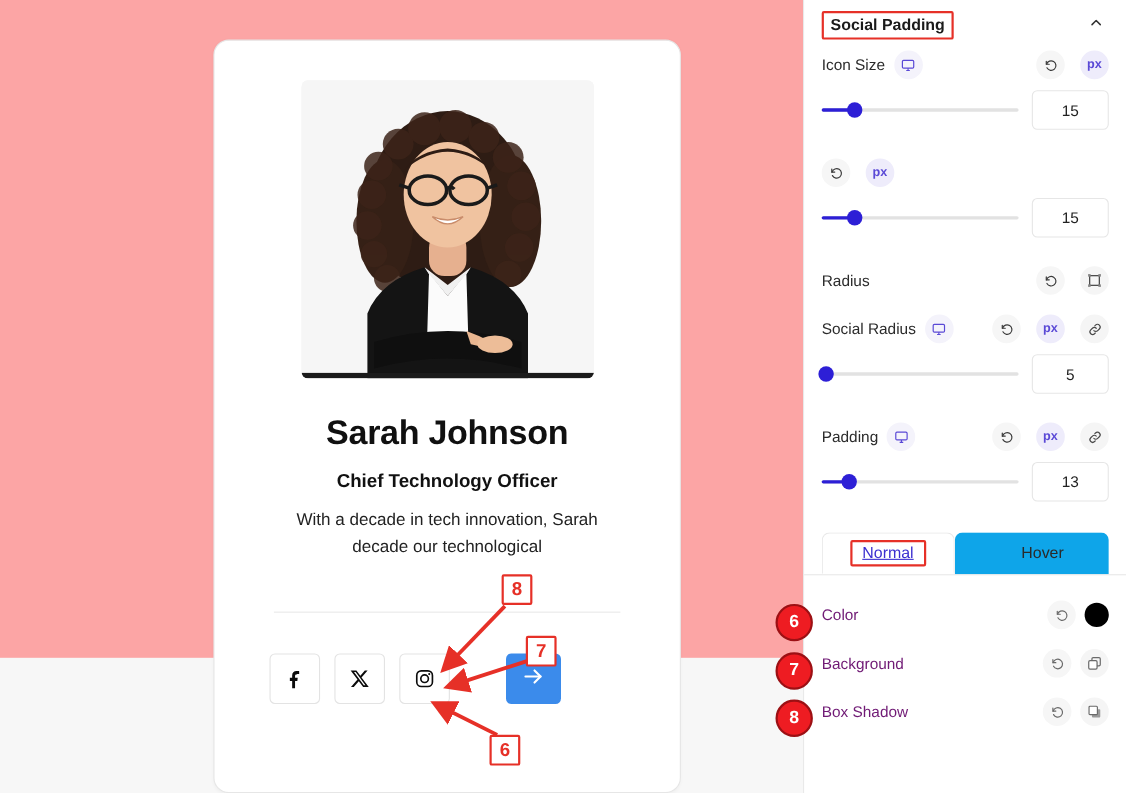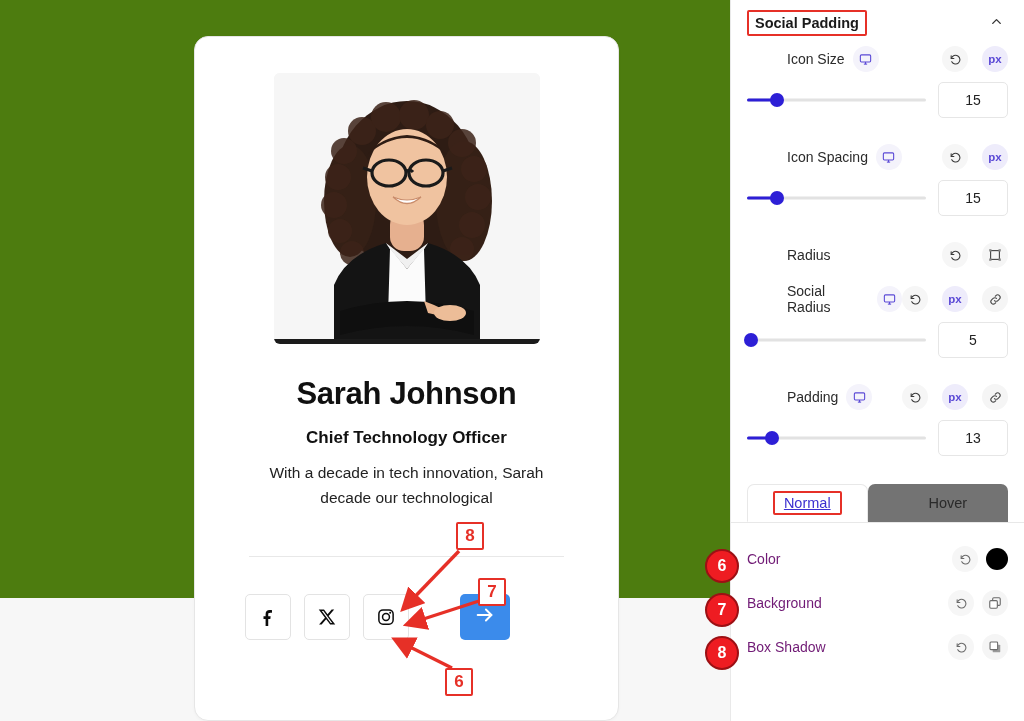--- a/index.html
+++ b/index.html
@@ -9,21 +9,21 @@
     font-family: "Liberation Sans", sans-serif;
     overflow: hidden;
     background: #f7f7f7;
   }
   #root { position: relative; width: 1024px; height: 721px; }
 
   
   .preview-area {
     position: absolute; left: 0; top: 0;
     width: 730px; height: 598px;
-    background: #4d7c0f;
+    background: #fca5a5;
   }
   .profile-card {
     position: absolute;
     left: 194px; top: 36px;
     width: 425px; height: 685px;
     background: #ffffff;
     border: 1px solid #e6e6e6;
     border-radius: 14px;
     box-shadow: 0 1px 3px rgba(0,0,0,0.03);
     padding: 36px 30px 0 30px;
@@ -115,21 +115,20 @@
   .chevron-btn {
     width: 24px; height: 24px;
     display: flex; align-items: center; justify-content: center;
     cursor: pointer;
   }
 
   .ctrl-group { padding: 0 16px; }
   .ctrl-head {
     display: flex; justify-content: space-between;
     height: 34px;
-    margin-left: 40px;
   }
   .ctrl-label-wrap { display: flex; align-items: center; gap: 8px; }
   .ctrl-label { font-size: 14px; color: #2b2b2b; }
   .ctrl-actions { display: flex; align-items: center; gap: 14px; }
 
   .icon-chip {
     width: 26px; height: 26px; border-radius: 50%;
     display: flex; align-items: center; justify-content: center;
     background: #f4f3fb; cursor: pointer;
   }
@@ -195,21 +194,21 @@
   }
   .tab.active {
     background: #ffffff;
     color: #3b2fd0;
     border: 1px solid #e8e8e8;
     border-bottom: 1px solid #ffffff;
     margin-bottom: -1px;
     position: relative; z-index: 2;
   }
   .tab.inactive {
-    background: #737373;
+    background: #0ea5e9;
     color: #2a2a2a;
     border: 1px solid transparent;
     padding-left: 20px;
   }
   .tab-hl {
     border: 2px solid #e63027;
     padding: 1px 9px;
     border-radius: 2px;
     line-height: 18px;
     text-decoration: underline;
@@ -408,30 +407,20 @@
           <div class="slider-thumb" style="left:17%"></div>
         </div>
         <input class="num-input" type="text" readonly="" value="15" style="">
       </div>
     </div>
 
     <div class="spacer-sm"></div>
 
     <div class="ctrl-group">
       <div class="ctrl-head">
-        <div class="ctrl-label-wrap">
-          <span class="ctrl-label">Icon Spacing</span>
-          <span class="icon-chip">
-            <svg width="13" height="13" viewBox="0 0 24 24" fill="none" stroke="#5a49d6" stroke-width="2" aria-hidden="true">
-              <rect x="2.5" y="3.5" width="19" height="13" rx="2"></rect>
-              <line x1="9" y1="20.5" x2="15" y2="20.5"></line>
-              <line x1="12" y1="16.5" x2="12" y2="20.5"></line>
-            </svg>
-          </span>
-        </div>
         <div class="ctrl-actions">
           <span class="icon-chip reset">
             <svg width="13" height="13" viewBox="0 0 24 24" fill="none" stroke="#3a3a3a" stroke-width="2" stroke-linecap="round" aria-hidden="true">
               <path d="M4 5v5h5"></path>
               <path d="M4.5 10a8 8 0 1 1 .6 6"></path>
             </svg>
           </span>
           <span class="icon-chip unit">px</span>
         </div>
       </div>

